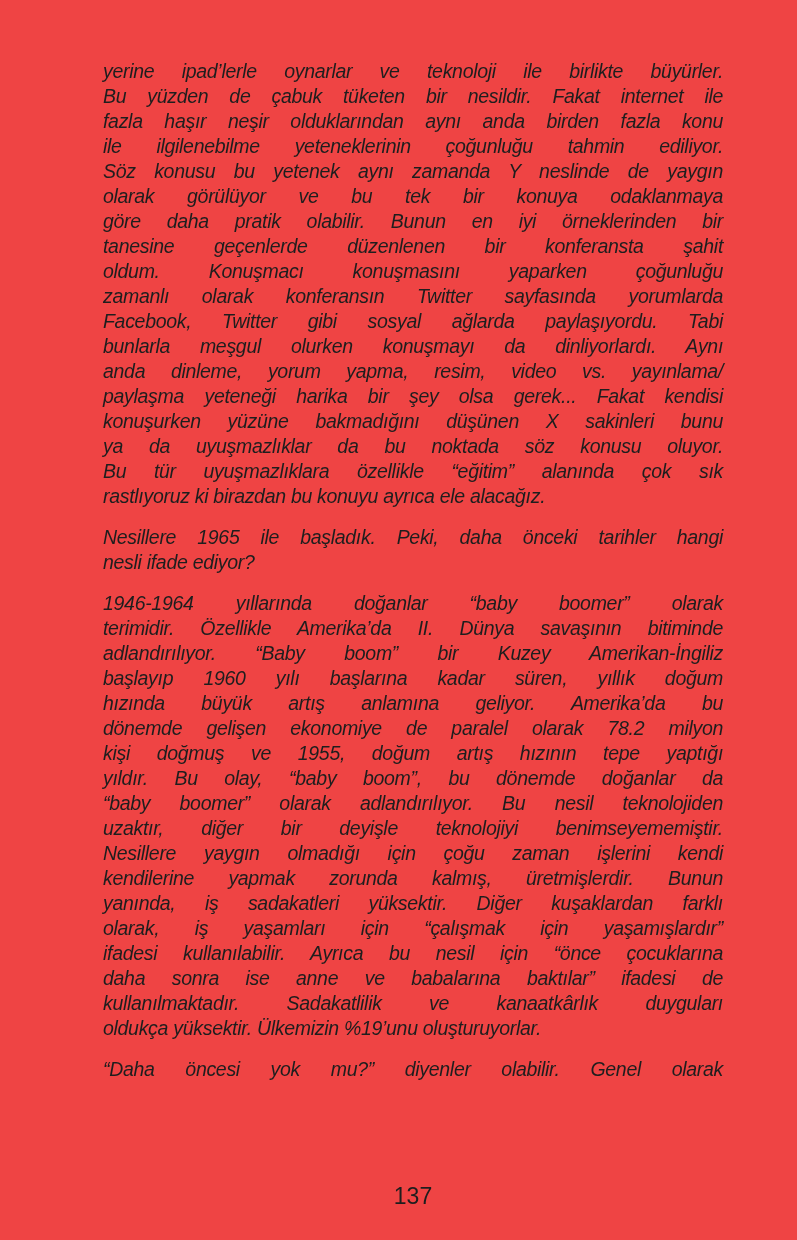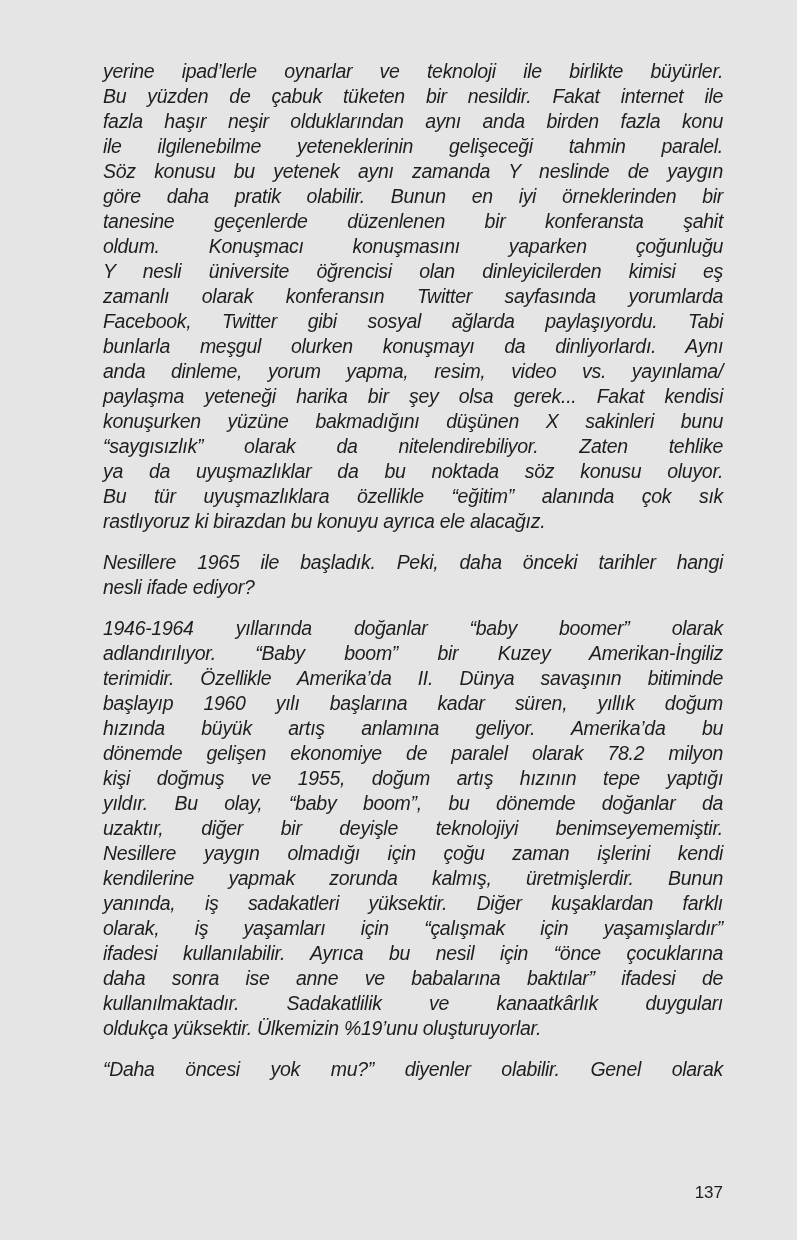--- a/index.html
+++ b/index.html
@@ -4,21 +4,21 @@
 <style>
   * { margin: 0; padding: 0; box-sizing: border-box; }
   html, body {
     width: 797px; height: 1240px;
     background: #ffffff;
     font-family: "Liberation Sans", sans-serif;
   }
   .page {
     position: relative;
     width: 797px; height: 1240px;
-    background: #e5e5e5;
+    background: #ef4444;
     color: #1e1e1e;
     overflow: hidden;
   }
   .text-block {
     position: absolute;
     left: 103px; top: 59px; width: 620px;
     font-style: italic;
     font-size: 19.5px;
     line-height: 25px;
     letter-spacing: -0.3px;
@@ -30,66 +30,66 @@
     text-align: justify;
     text-align-last: justify;
     text-justify: inter-word;
   }
   .line.last {
     text-align-last: left;
   }
   .page-number {
     position: absolute;
     left: 103px; top: 1183px; width: 620px;
-    text-align: right;
+    text-align: center;
     font-style: normal;
-    font-size: 17px;
+    font-size: 23px;
     letter-spacing: 0;
     color: #1e1e1e;
   }
 </style>
 </head>
 <body>
 
 <div class="page">
   <div class="text-block">
     <div class="paragraph">
         <div class="line">yerine ipad’lerle oynarlar ve teknoloji ile birlikte büyürler.</div>
         <div class="line">Bu yüzden de çabuk tüketen bir nesildir. Fakat internet ile</div>
         <div class="line">fazla haşır neşir olduklarından aynı anda birden fazla konu</div>
-        <div class="line">ile ilgilenebilme yeteneklerinin gelişeceği tahmin paralel.</div>
+        <div class="line">ile ilgilenebilme yeteneklerinin çoğunluğu tahmin ediliyor.</div>
         <div class="line">Söz konusu bu yetenek aynı zamanda Y neslinde de yaygın</div>
+        <div class="line">olarak görülüyor ve bu tek bir konuya odaklanmaya</div>
         <div class="line">göre daha pratik olabilir. Bunun en iyi örneklerinden bir</div>
         <div class="line">tanesine geçenlerde düzenlenen bir konferansta şahit</div>
         <div class="line">oldum. Konuşmacı konuşmasını yaparken çoğunluğu</div>
-        <div class="line">Y nesli üniversite öğrencisi olan dinleyicilerden kimisi eş</div>
         <div class="line">zamanlı olarak konferansın Twitter sayfasında yorumlarda</div>
         <div class="line">Facebook, Twitter gibi sosyal ağlarda paylaşıyordu. Tabi</div>
         <div class="line">bunlarla meşgul olurken konuşmayı da dinliyorlardı. Aynı</div>
         <div class="line">anda dinleme, yorum yapma, resim, video vs. yayınlama/</div>
         <div class="line">paylaşma yeteneği harika bir şey olsa gerek... Fakat kendisi</div>
         <div class="line">konuşurken yüzüne bakmadığını düşünen X sakinleri bunu</div>
-        <div class="line">“saygısızlık” olarak da nitelendirebiliyor. Zaten tehlike</div>
         <div class="line">ya da uyuşmazlıklar da bu noktada söz konusu oluyor.</div>
         <div class="line">Bu tür uyuşmazlıklara özellikle “eğitim” alanında çok sık</div>
         <div class="line last">rastlıyoruz ki birazdan bu konuyu ayrıca ele alacağız.</div>
       </div>
     <div class="paragraph">
         <div class="line">Nesillere 1965 ile başladık. Peki, daha önceki tarihler hangi</div>
         <div class="line last">nesli ifade ediyor?</div>
       </div>
     <div class="paragraph">
         <div class="line">1946-1964 yıllarında doğanlar “baby boomer” olarak</div>
+        <div class="line">terimidir. Özellikle Amerika’da II. Dünya savaşının bitiminde</div>
         <div class="line">adlandırılıyor. “Baby boom” bir Kuzey Amerikan-İngiliz</div>
-        <div class="line">terimidir. Özellikle Amerika’da II. Dünya savaşının bitiminde</div>
         <div class="line">başlayıp 1960 yılı başlarına kadar süren, yıllık doğum</div>
         <div class="line">hızında büyük artış anlamına geliyor. Amerika’da bu</div>
         <div class="line">dönemde gelişen ekonomiye de paralel olarak 78.2 milyon</div>
         <div class="line">kişi doğmuş ve 1955, doğum artış hızının tepe yaptığı</div>
         <div class="line">yıldır. Bu olay, “baby boom”, bu dönemde doğanlar da</div>
+        <div class="line">“baby boomer” olarak adlandırılıyor. Bu nesil teknolojiden</div>
         <div class="line">uzaktır, diğer bir deyişle teknolojiyi benimseyememiştir.</div>
         <div class="line">Nesillere yaygın olmadığı için çoğu zaman işlerini kendi</div>
         <div class="line">kendilerine yapmak zorunda kalmış, üretmişlerdir. Bunun</div>
         <div class="line">yanında, iş sadakatleri yüksektir. Diğer kuşaklardan farklı</div>
         <div class="line">olarak, iş yaşamları için “çalışmak için yaşamışlardır”</div>
         <div class="line">ifadesi kullanılabilir. Ayrıca bu nesil için “önce çocuklarına</div>
         <div class="line">daha sonra ise anne ve babalarına baktılar” ifadesi de</div>
         <div class="line">kullanılmaktadır. Sadakatlilik ve kanaatkârlık duyguları</div>
         <div class="line last">oldukça yüksektir. Ülkemizin %19’unu oluşturuyorlar.</div>
       </div>

